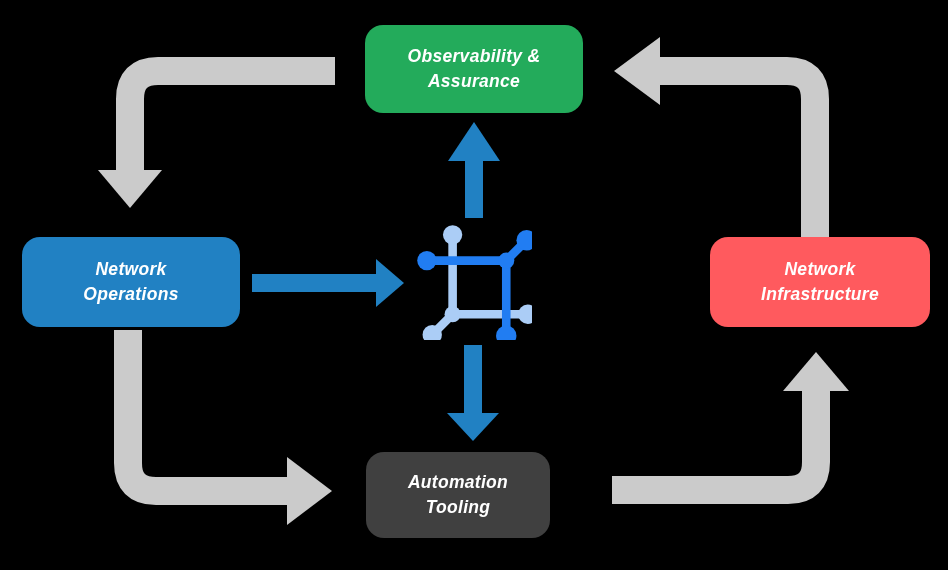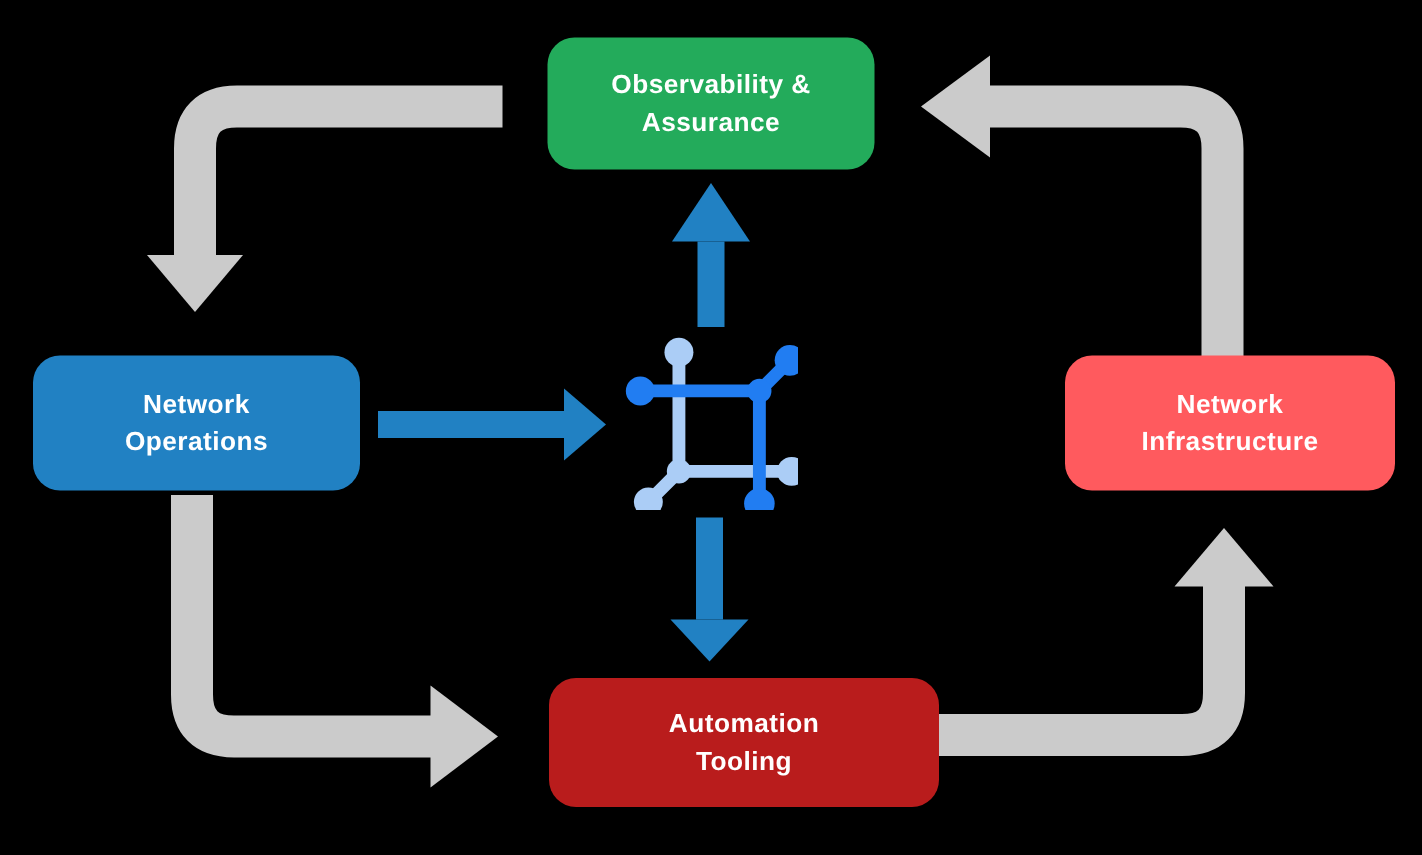--- a/index.html
+++ b/index.html
@@ -17,32 +17,33 @@
     width: 948px; height: 570px;
   }
   .node {
     position: absolute;
     display: flex;
     align-items: center;
     justify-content: center;
     border-radius: 18px;
     color: #ffffff;
     text-align: center;
+    font-style: italic;
   }
   .node-label {
     white-space: pre-line;
     font-size: 17.5px;
     font-weight: 600;
     line-height: 1.45;
     letter-spacing: 0.3px;
   }
   .node-observability   { left: 365px; top: 25px;  width: 218px; height: 88px; background: #23ab5b; }
   .node-operations      { left: 22px;  top: 237px; width: 218px; height: 90px; background: #2181c3; }
   .node-infrastructure  { left: 710px; top: 237px; width: 220px; height: 90px; background: #ff5a5e; }
-  .node-automation      { left: 366px; top: 452px; width: 260px; height: 86px; background: #b91c1c; }
+  .node-automation      { left: 366px; top: 452px; width: 184px; height: 86px; background: #404040; }
   .center-icon {
     position: absolute;
     left: 414px; top: 222px;
     width: 118px; height: 118px;
   }
   .gray-arrow  { stroke: #cbcbcb; stroke-width: 28; fill: none; }
   .gray-head   { fill: #cbcbcb; }
   .blue-arrow  { stroke: #2181c3; stroke-width: 18; fill: none; }
   .blue-head   { fill: #2181c3; }
 </style>

